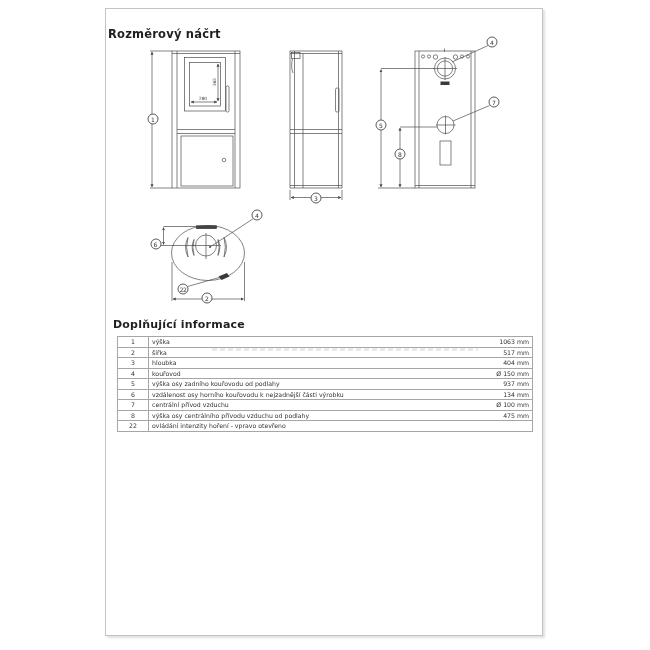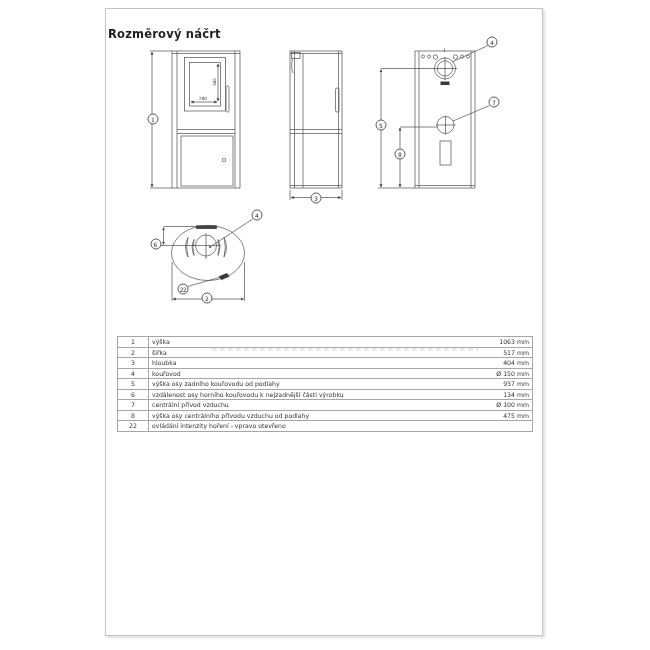--- a/index.html
+++ b/index.html
@@ -141,20 +141,21 @@
   <span class="callout" style="left:381px;top:125px">5</span>
   <span class="callout" style="left:400px;top:154px">8</span>
   <span class="callout" style="left:257px;top:215px">4</span>
   <span class="callout" style="left:155.5px;top:244px">6</span>
   <span class="callout two" style="left:183px;top:288.5px">22</span>
   <span class="callout" style="left:207px;top:297.5px">2</span>
 
   <span class="dim-label v" style="left:214px;top:82px">365</span>
   <span class="dim-label h" style="left:203px;top:98px">280</span>
 
+  <h2 class="table-title">Doplňující informace</h2>
 
   <div class="watermark"></div>
 
   <table class="info-table">
     <tbody>
     <tr>
       <td class="c-num">1</td>
       <td class="c-desc">výška</td>
       <td class="c-val">1063 mm</td>
     </tr>

